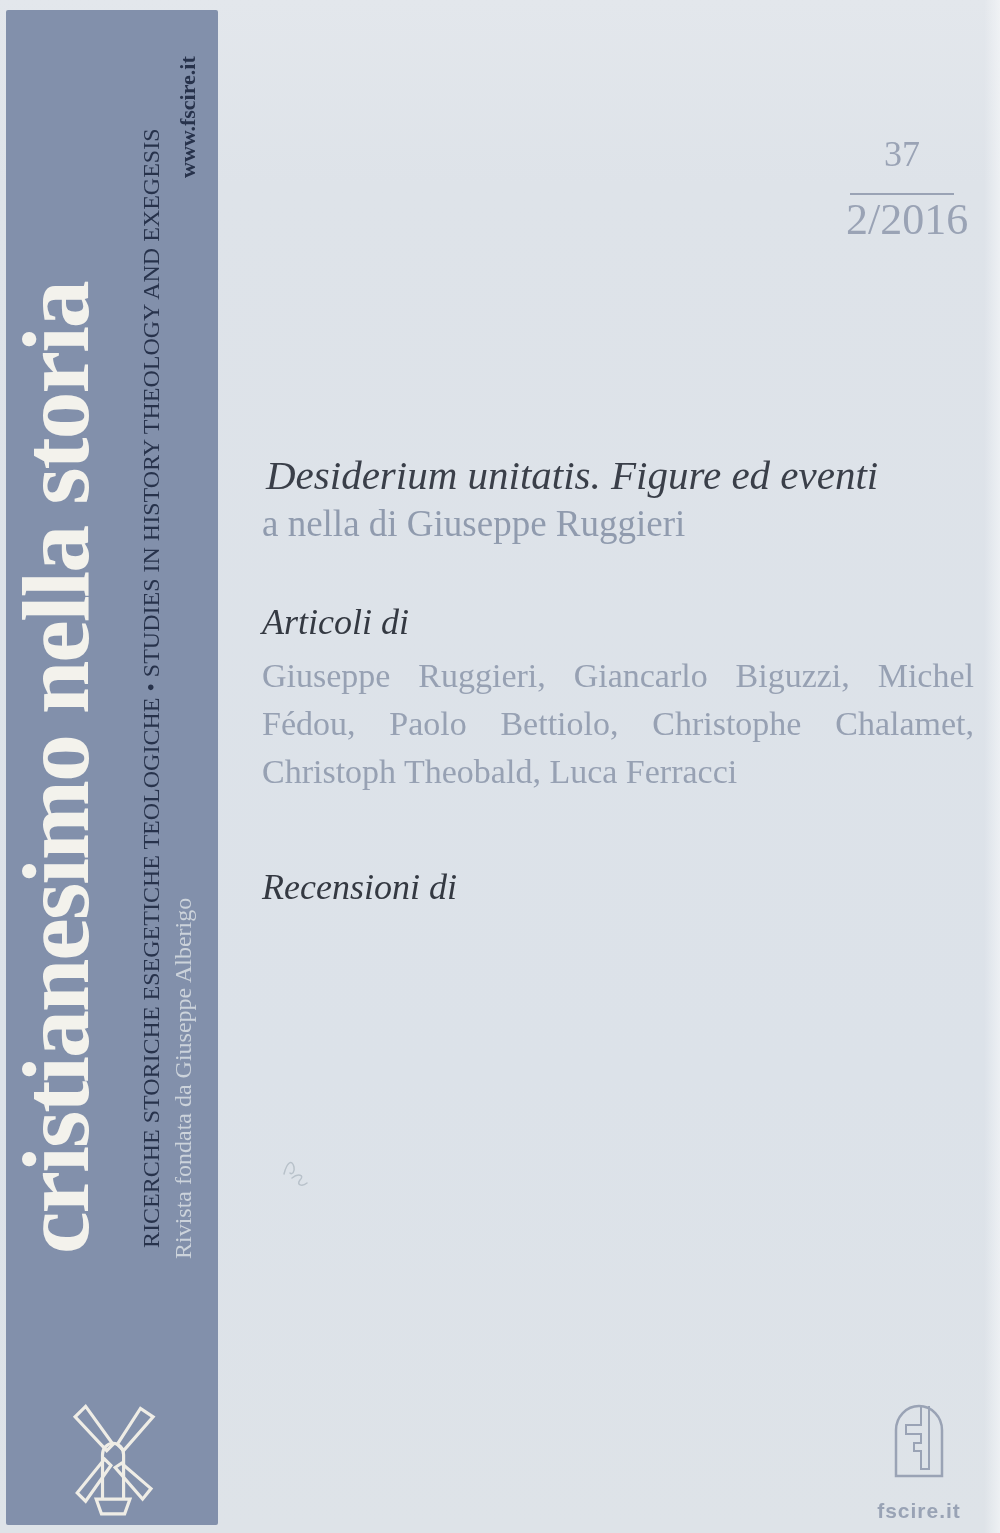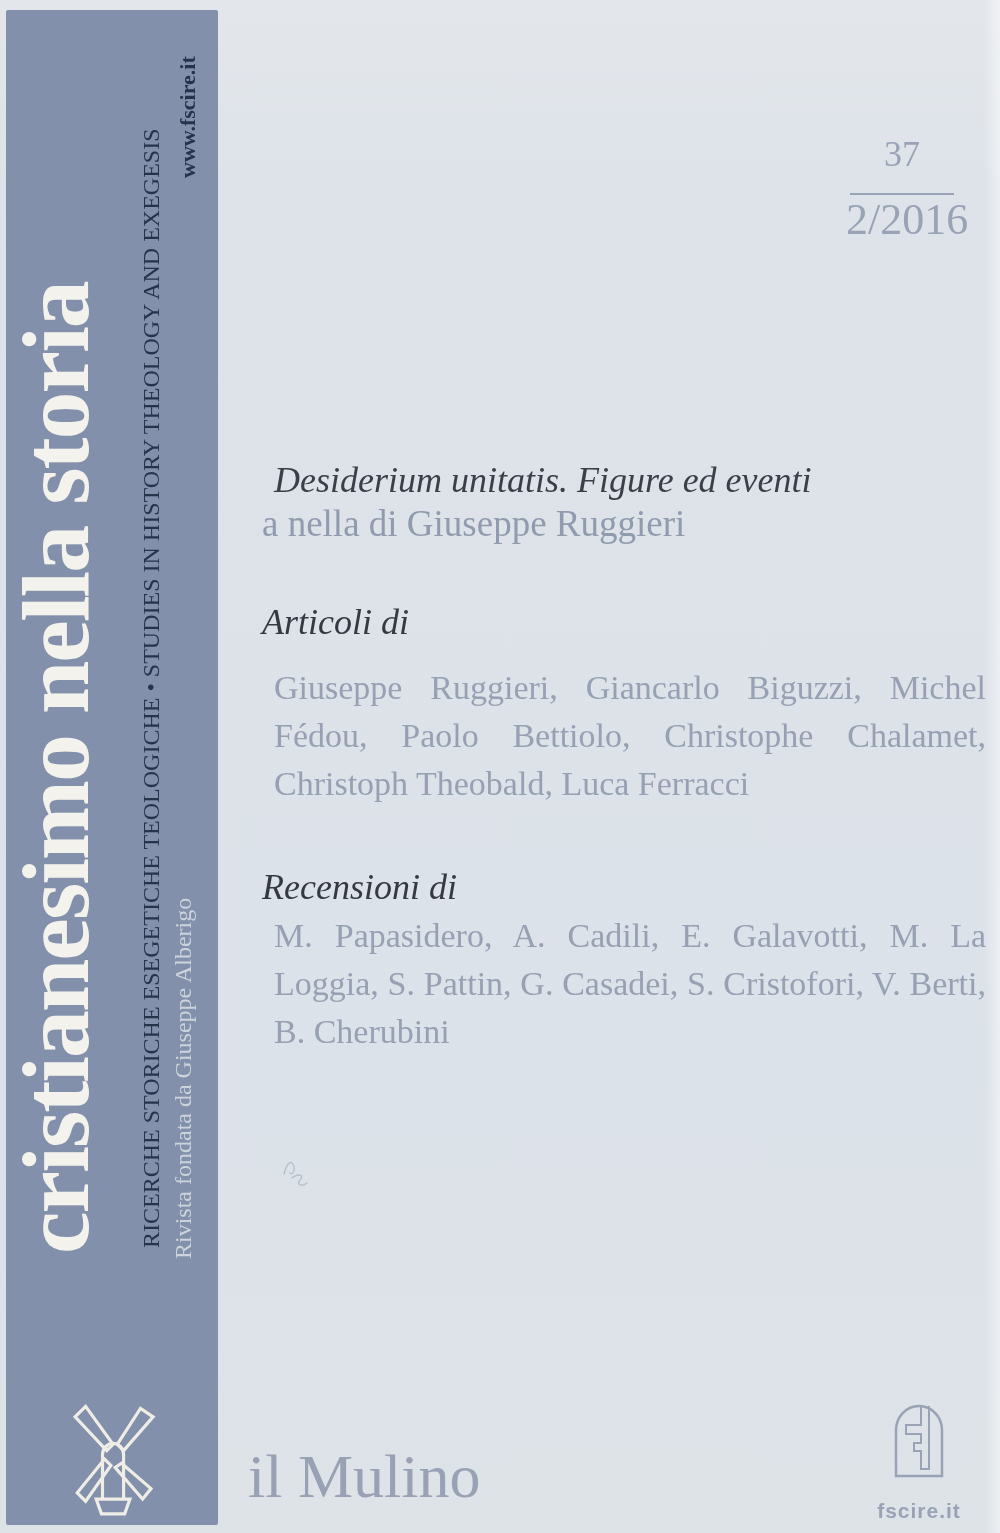--- a/index.html
+++ b/index.html
@@ -64,35 +64,35 @@
   .issue-rule{
     position:absolute;left:850px;top:193px;width:104px;height:2px;background:#9aa3b5;
   }
   .issue-date{
     position:absolute;left:846px;top:198px;width:112px;
     text-align:left;font-size:44px;color:#9aa3b5;line-height:1;
   }
   
   .feature-title{
     position:absolute;left:262px;top:448px;width:720px;
-    font-size:36px;font-style:italic;font-weight:normal;margin:12px;
+    font-size:41px;font-style:italic;font-weight:normal;margin:4px;
     color:#3a3f49;line-height:1.15;
   }
   .editor-line{
     position:absolute;left:262px;top:502px;
     font-size:37px;color:#909bae;
   }
   .section-label{
     position:absolute;left:262px;
     font-size:36px;font-style:italic;color:#343942;
   }
   .articles-label{top:601px;}
   .reviews-label{top:866px;}
   .authors{
-    position:absolute;left:262px;width:712px;margin:12px;
+    position:absolute;left:262px;width:712px;margin:0;
     font-size:34px;line-height:48px;color:#97a1b3;
     text-align:justify;
   }
   .articles-authors{top:652px;}
   .reviews-authors{top:900px;}
   
   .publisher-name{
     position:absolute;left:248px;top:1445px;
     font-size:62px;color:#98a2b4;line-height:1;
   }
@@ -131,23 +131,21 @@
   <div class="issue-rule"></div>
   <div class="issue-date">2/2016</div>
 
   <h1 class="feature-title">Desiderium unitatis. Figure ed eventi</h1>
   <div class="editor-line">a nella di Giuseppe Ruggieri</div>
 
   <div class="section-label articles-label">Articoli di</div>
   <p class="authors articles-authors">Giuseppe Ruggieri, Giancarlo Biguzzi, Michel Fédou, Paolo Bettiolo, Christophe Chalamet, Christoph Theobald, Luca Ferracci</p>
 
   <div class="section-label reviews-label">Recensioni di</div>
-  <p class="authors reviews-authors">M. Papasidero, A. Cadili, E. Galavotti, M. La Loggia, S. Pattin, G. Casadei, S. Cristofori, V. Berti, B. Cherubini</p>
 
-  <div class="publisher-name">il Mulino</div>
 
   <div class="fscire">
     <svg width="54" height="76" viewBox="0 0 54 76" fill="none" stroke="#9aa3b5" stroke-width="2.5" stroke-linejoin="miter">
       <path d="M4,73 L4,27 A23,24 0 0 1 50,27 L50,73 Z"></path>
       <path stroke-width="2" d="M29,3 L29,22 L14,22 L14,31 L29,31 L29,40 L22,40 L22,48 L29,48 L29,66 L37,66 L37,3"></path>
     </svg>
     <div class="fscire-label">fscire.it</div>
   </div>
 
   <svg class="pencil-mark" width="28" height="32" viewBox="0 0 28 32" fill="none" stroke="#a9b4bd" stroke-width="1.5" stroke-linecap="round">

